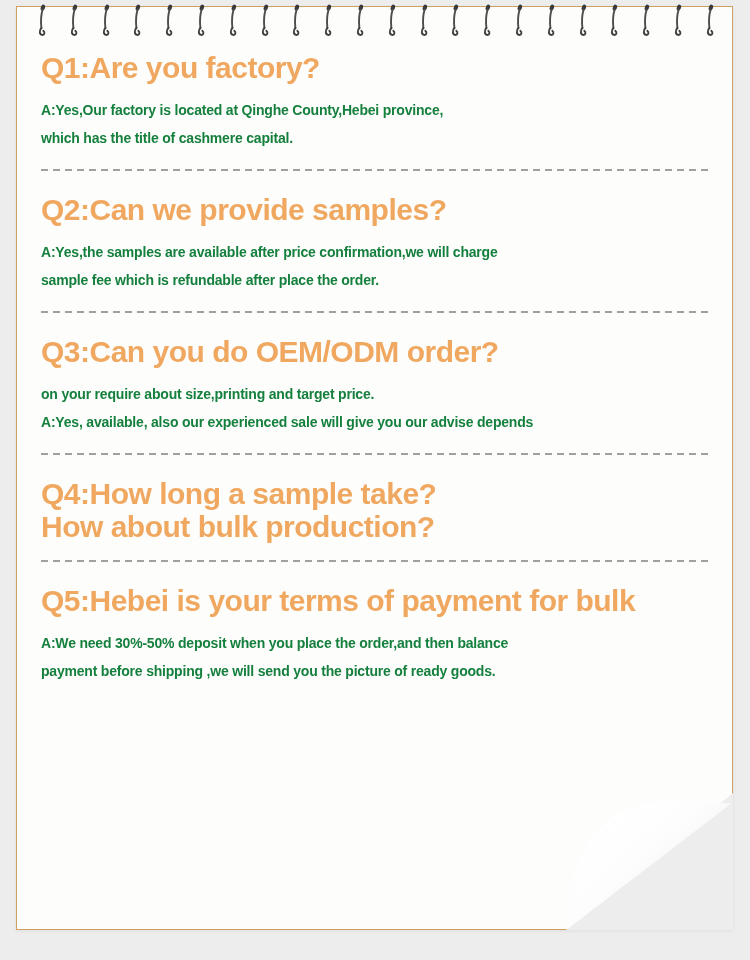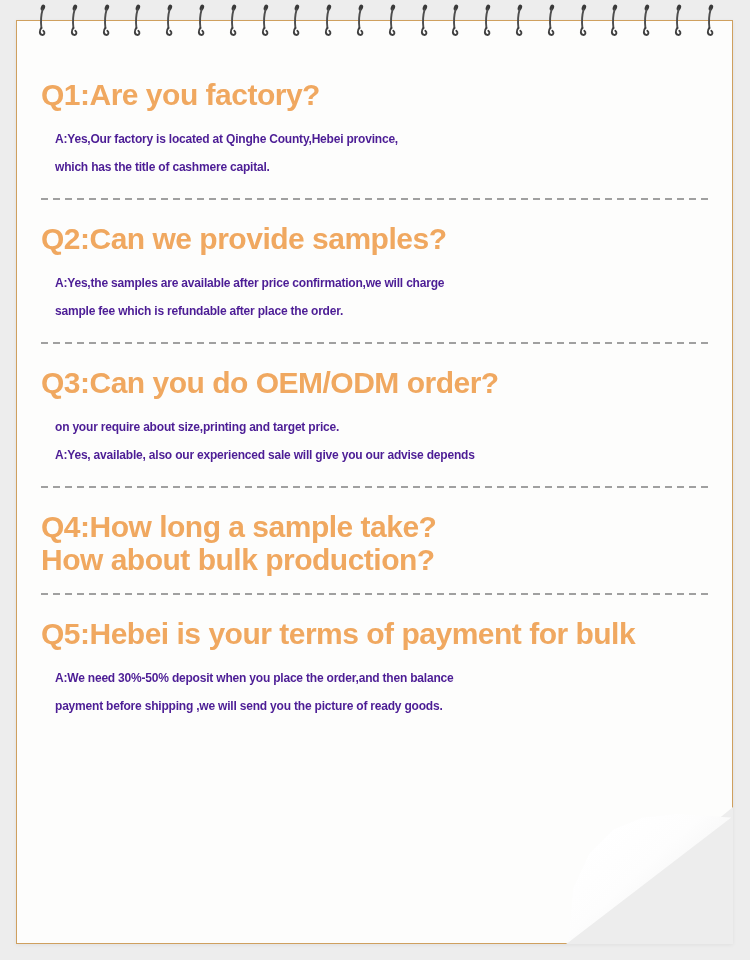--- a/index.html
+++ b/index.html
@@ -14,28 +14,28 @@
   .stage {
     position: relative;
     width: 750px;
     height: 960px;
     background: #ededed;
   }
   
   .paper {
     position: absolute;
     left: 16px;
-    top: 20px;
+    top: 6px;
     width: 717px;
     height: 924px;
     background: #fdfdfc;
     border: 1px solid #cfa05f;
     box-shadow: 0 1px 4px rgba(0,0,0,0.06);
     box-sizing: border-box;
-    padding: 57px 12px 0 24px;
+    padding: 44px 12px 0 24px;
   }
   
   .rings {
     position: absolute;
     left: 36px;
     top: 3px;
     width: 680px;
     height: 40px;
     display: flex;
     justify-content: space-between;
@@ -48,26 +48,26 @@
     margin: 0 0 12px 0;
     font-size: 30px;
     line-height: 33px;
     font-weight: 700;
     letter-spacing: -0.5px;
     color: #f0a860;
     white-space: nowrap;
   }
   .qline { display: block; }
   .a {
-    margin: 14px;
-    font-size: 12px;
+    margin: 0;
+    font-size: 14px;
     line-height: 28px;
     font-weight: 700;
     letter-spacing: -0.2px;
-    color: #4c1d95;
+    color: #15803d;
     white-space: nowrap;
   }
   .aline { display: block; }
   .sep {
     border: none;
     height: 2px;
     margin: 17px 10px 22px 0;
     background: repeating-linear-gradient(90deg, #a0a0a0 0 7px, transparent 7px 12px);
   }
   

